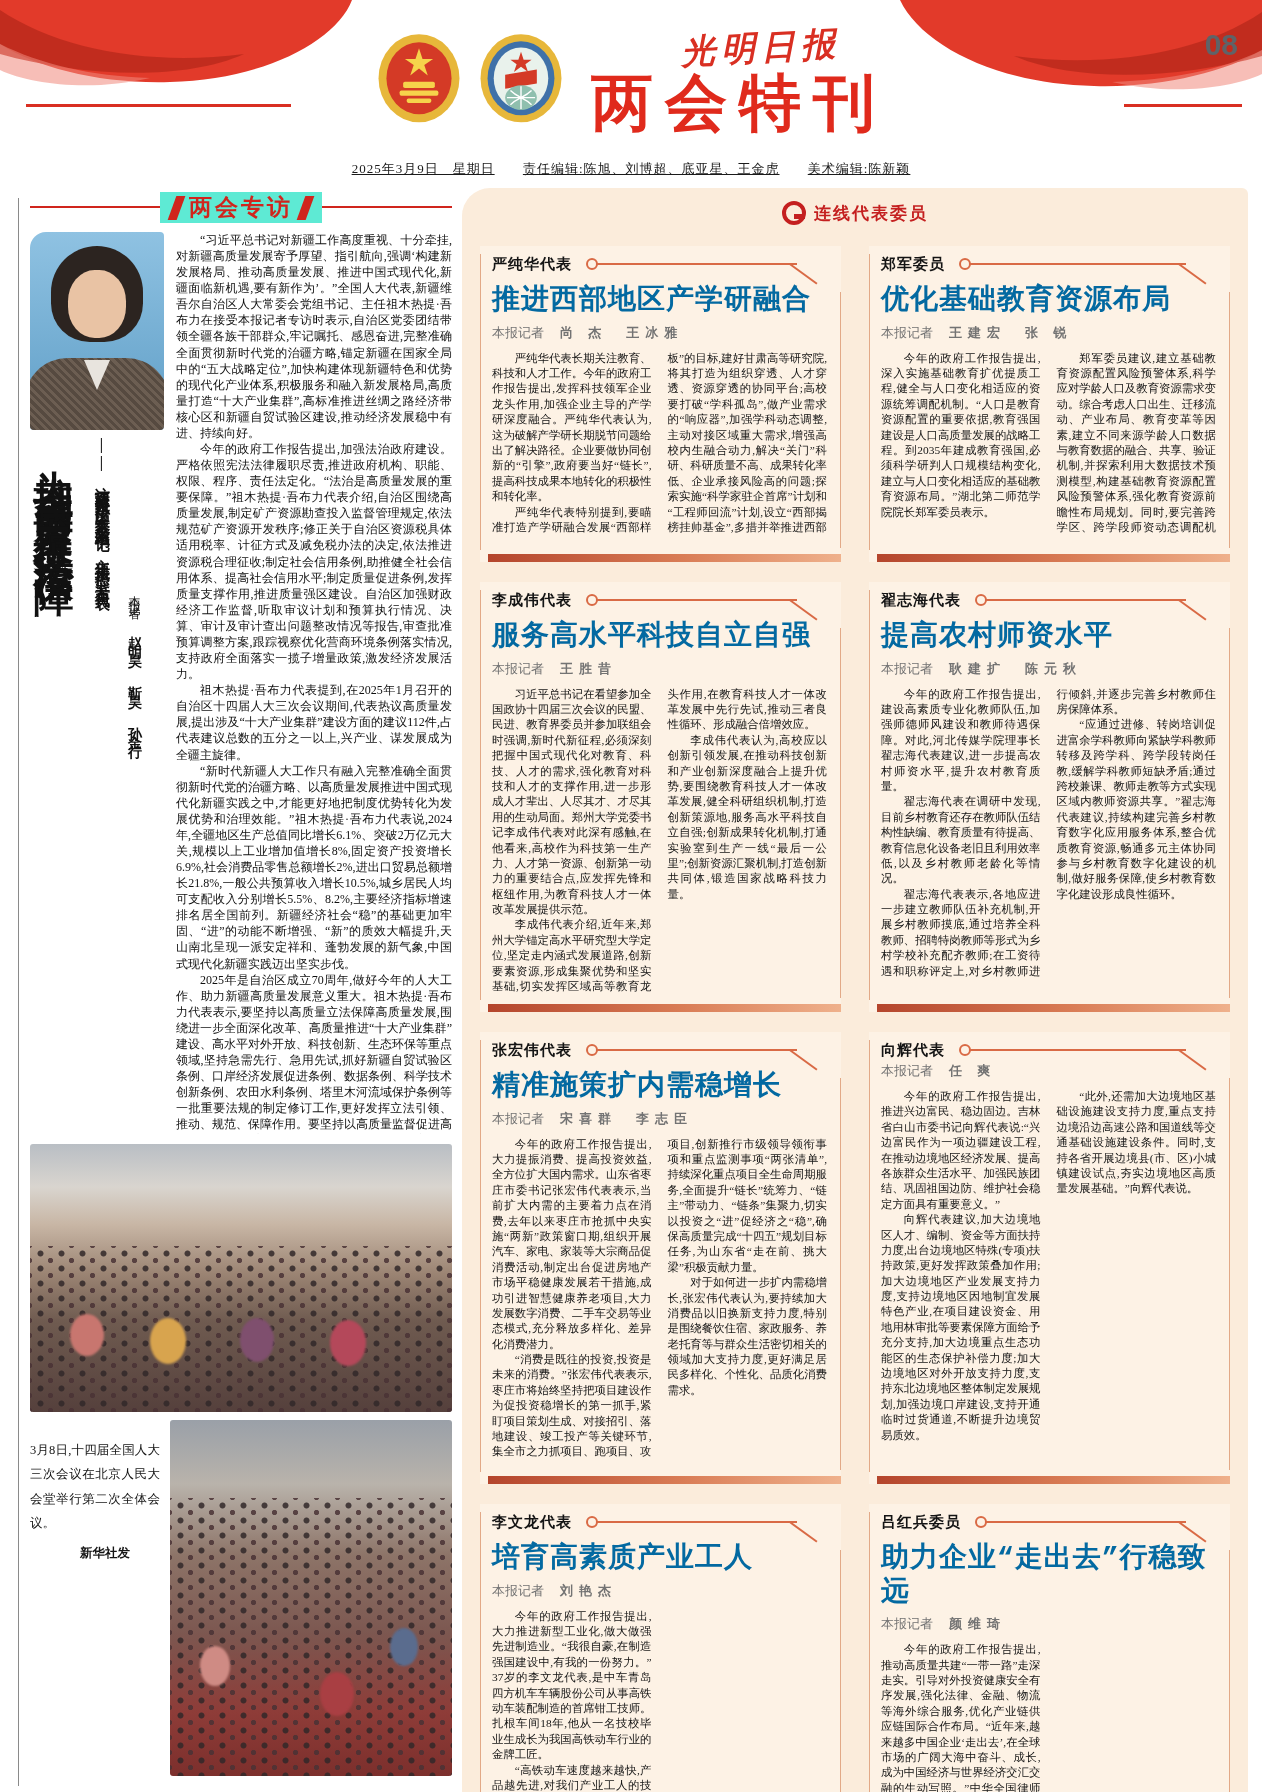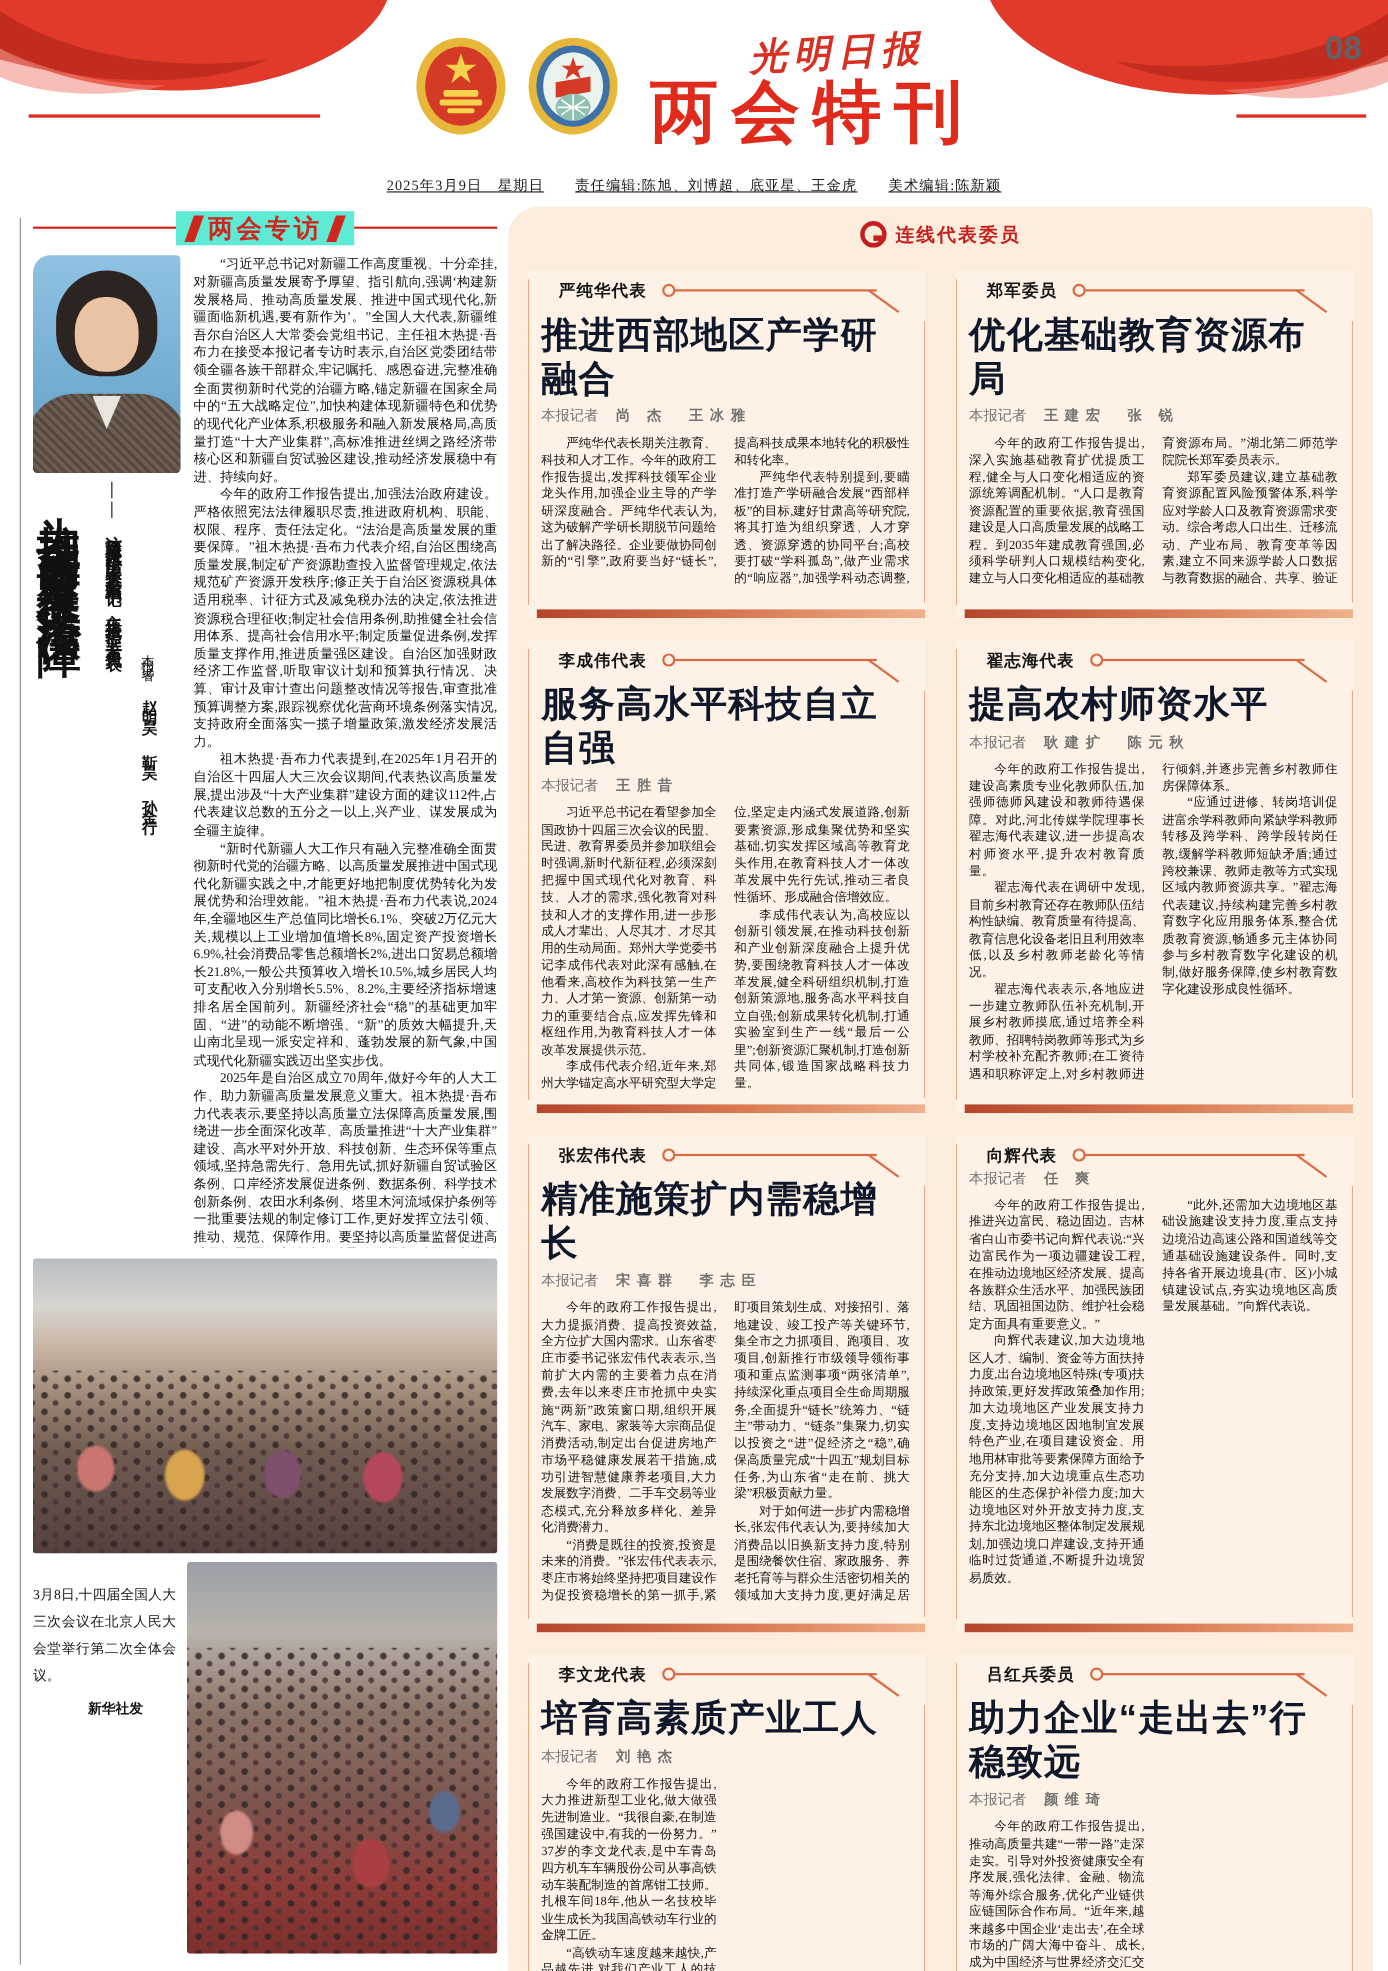--- a/index.html
+++ b/index.html
@@ -70,25 +70,25 @@
   .panel-logo { grid-column:1 / 3; justify-self:center; display:flex; align-items:center; gap:8px;
     color:#c41f1f; font-family:"Liberation Sans","DejaVu Sans",sans-serif; font-weight:900; font-size:17px; letter-spacing:2px; }
   .g-icon { position:relative; width:24px; height:24px; border:4.5px solid #c41f1f; border-radius:50%; }
   .g-icon::after { content:""; position:absolute; right:-3px; top:9px; width:11px; height:4.5px; background:#c41f1f; }
 
   .card { position:relative; display:flex; flex-direction:column; background:#fdf2e5; padding:6px 14px 16px 12px; overflow:hidden; }
   .card::before { content:""; position:absolute; left:0; top:8px; bottom:12px; width:1px; background:#e2a987; }
   .card::after  { content:""; position:absolute; left:8px; right:0; bottom:0; height:8px; background:linear-gradient(90deg,#b4452c 0%,#d97c55 55%,#efb18c 100%); }
   .rline { position:absolute; right:0; top:46px; bottom:14px; width:1px; background:#e2a987; }
   .card-head { display:flex; align-items:center; height:24px; }
-  .kicker { font-family:Liberation Sans, sans-serif; font-weight:700; font-size:15px; color:#141414; letter-spacing:1px; white-space:nowrap;margin-left:16px; }
+  .kicker { font-family:Liberation Sans, sans-serif; font-weight:700; font-size:15px; color:#141414; letter-spacing:1px; white-space:nowrap; }
   .deco { position:relative; flex:1; height:2px; background:#d96a45; margin:0 30px 0 16px; }
   .deco::before { content:""; position:absolute; left:-2px; top:-5.5px; width:8px; height:8px; border:2.5px solid #d96a45; border-radius:50%; background:#fdf2e5; }
   .deco::after { content:""; position:absolute; right:-27px; top:0; width:34px; height:2px; background:#d96a45; transform:rotate(36deg); transform-origin:left top; }
-  .card-title { font-weight:900; font-size:33px; letter-spacing:1px; color:#0f172a; margin:8px 0 6px; line-height:1.2; font-family:Liberation Sans, sans-serif; }
+  .card-title { font-weight:900; font-size:28px; letter-spacing:1px; color:#0369a1; margin:8px 0 6px; line-height:1.2; font-family:Liberation Mono, monospace; }
   .card-byline { font-size:13px; color:#737373; margin-bottom:9px; }
   .card-byline .nm { font-weight:700; margin-left:16px; letter-spacing:6px; }
   .card-body { flex:1; overflow:hidden; column-count:2; column-gap:16px; column-fill:auto; font-size:11.4px; line-height:1.35; text-align:justify; color:#141414; }
   .card-body p { text-indent:2em; margin:0; }
 </style>
 </head>
 <body>
 
 <div class="page">
 

